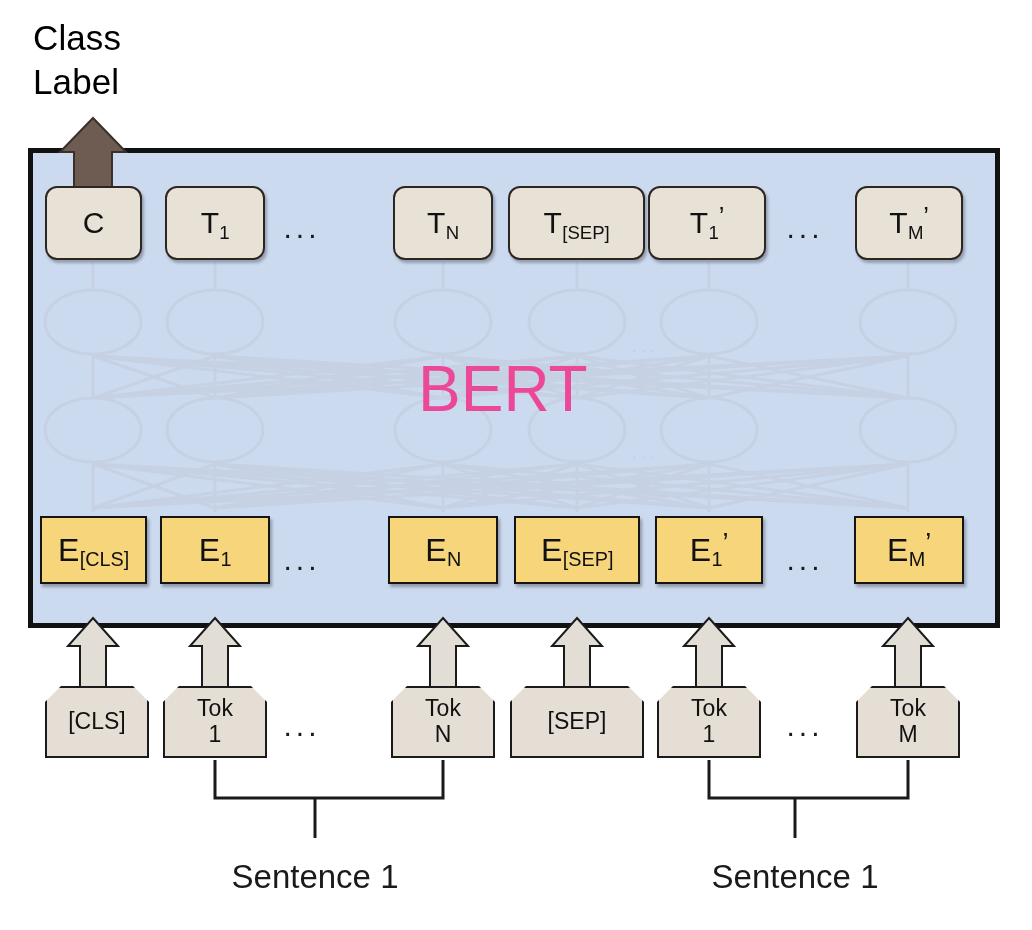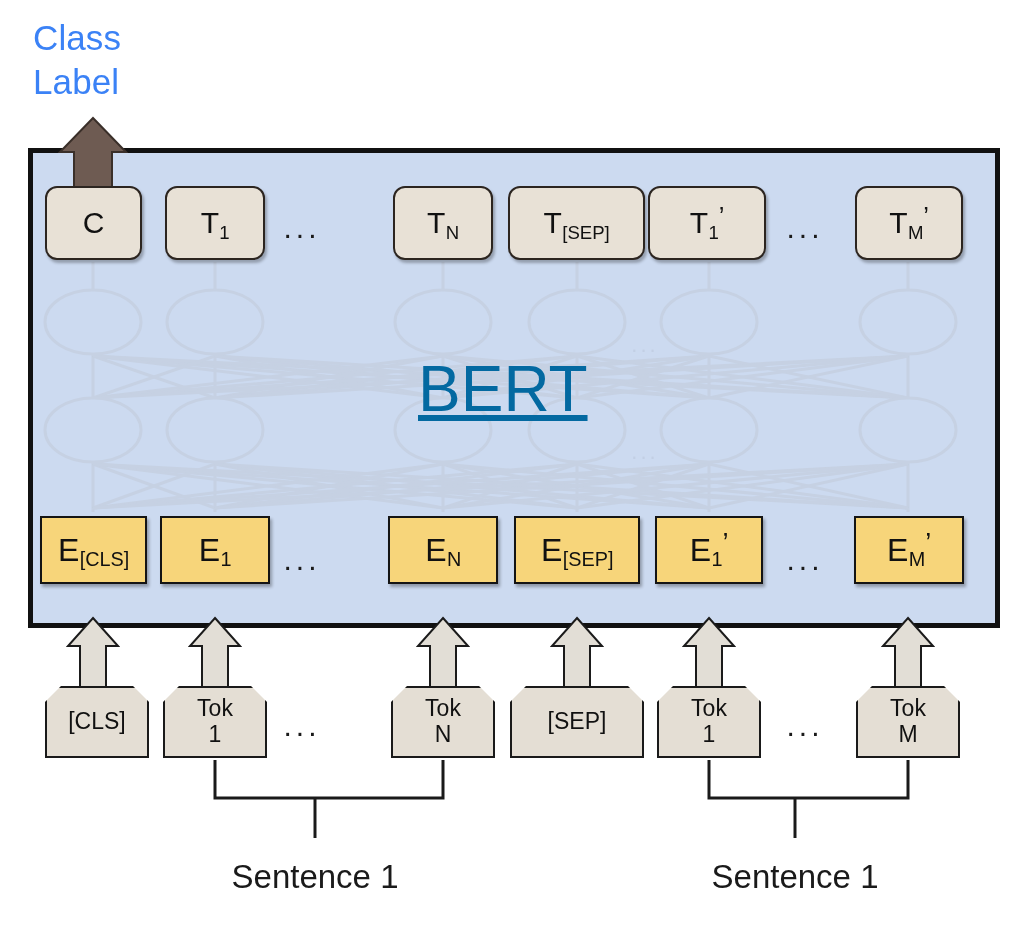--- a/index.html
+++ b/index.html
@@ -2,32 +2,32 @@
 <html><head>
 <meta charset="utf-8">
 <style>
   html,body{margin:0;padding:0;background:#ffffff;}
   body{width:1032px;height:930px;font-family:"Liberation Sans",sans-serif;}
   #stage{position:relative;width:1032px;height:930px;overflow:hidden;background:#fff;}
 
   
   .class-label{
     position:absolute;left:33px;top:16px;
-    font-size:35px;line-height:1.26;color:#3b82f6;
+    font-size:35px;line-height:1.26;color:#000000;
     letter-spacing:.1px;white-space:pre-line;
   }
 
   
   .bert-frame{
     position:absolute;left:28px;top:148px;width:972px;height:480px;
     background:#ccdaf0;border:5px solid #111111;box-sizing:border-box;
   }
   .bert-word{
     position:absolute;left:418px;top:352px;
-    font-size:64px;color:#0369a1;letter-spacing:0px;text-decoration:underline;
+    font-size:64px;color:#ec4899;letter-spacing:0px;
   }
   .net-svg{position:absolute;left:0;top:0;width:1032px;height:930px;pointer-events:none;}
 
   
   .node{
     position:absolute;display:flex;align-items:center;justify-content:center;
     box-sizing:border-box;color:#111;
   }
   .t-node{
     background:#e8e1d6;border:2px solid #2c2520;border-radius:12px;

